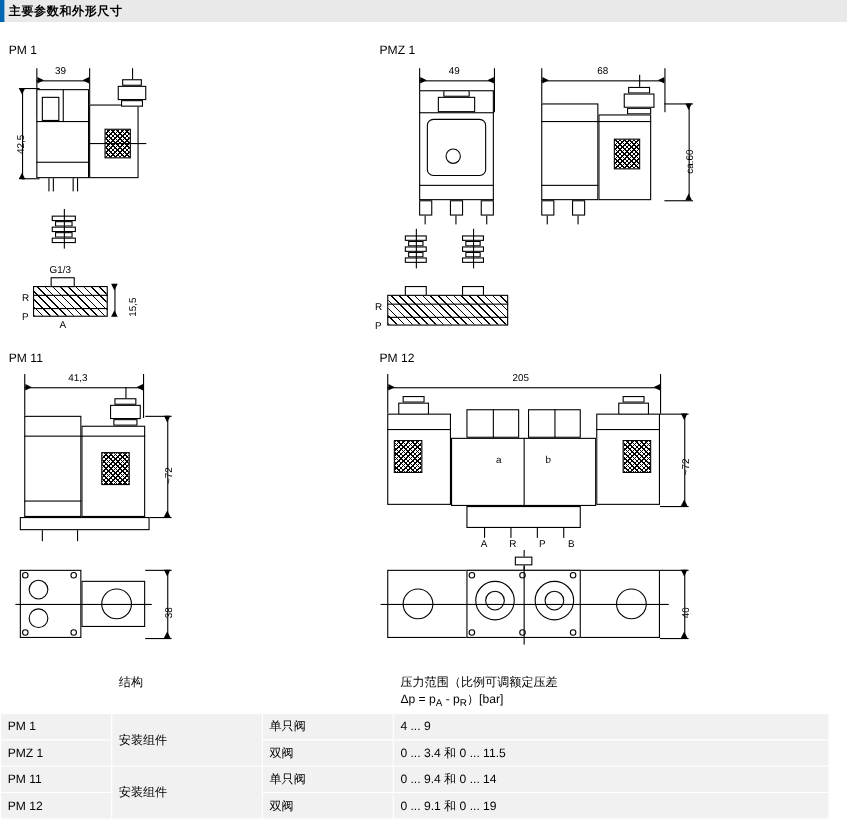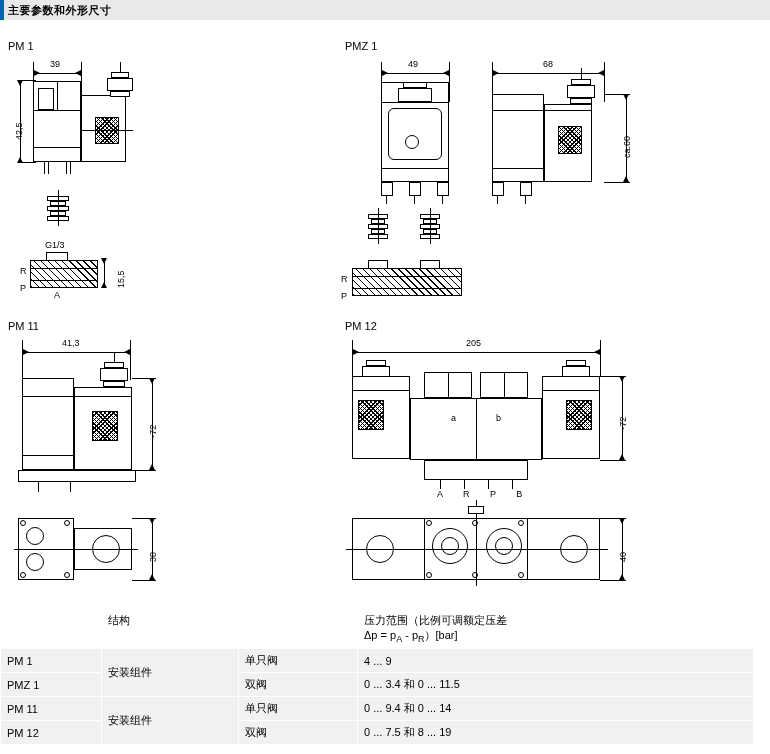--- a/index.html
+++ b/index.html
@@ -369,18 +369,18 @@
       </tr>
       <tr>
         <td class="c0">PM 11</td>
         <td class="c1" rowspan="2">安装组件</td>
         <td class="c2">单只阀</td>
         <td class="c3">0 ... 9.4 和 0 ... 14</td>
       </tr>
       <tr>
         <td class="c0">PM 12</td>
         <td class="c2">双阀</td>
-        <td class="c3">0 ... 7.5 和 8 ... 19</td>
+        <td class="c3">0 ... 9.1 和 0 ... 19</td>
       </tr>
     </tbody>
   </table>
 
 </div>
 
 </body></html>

